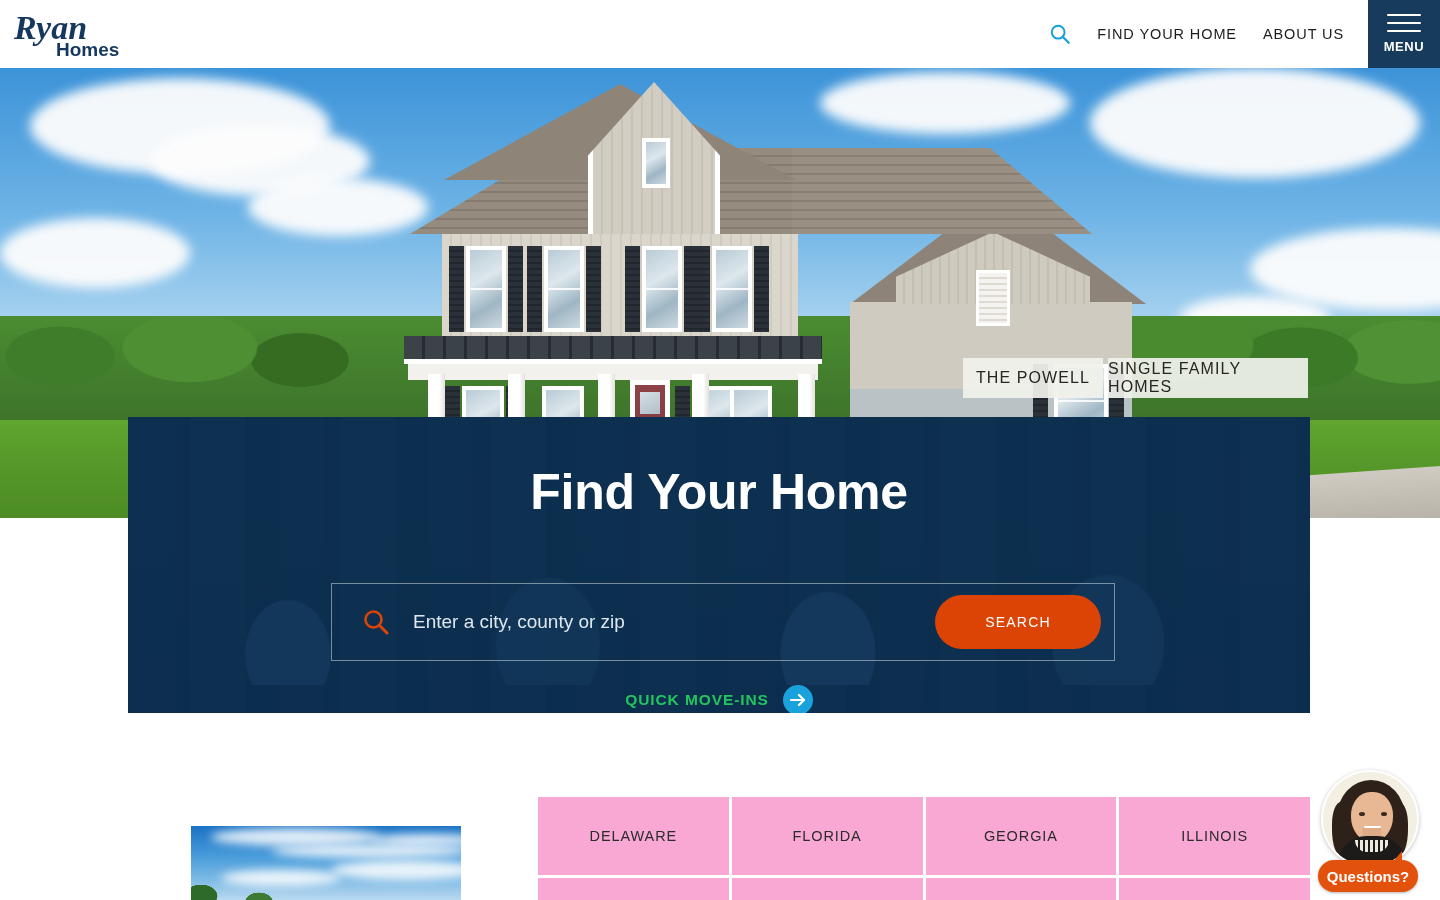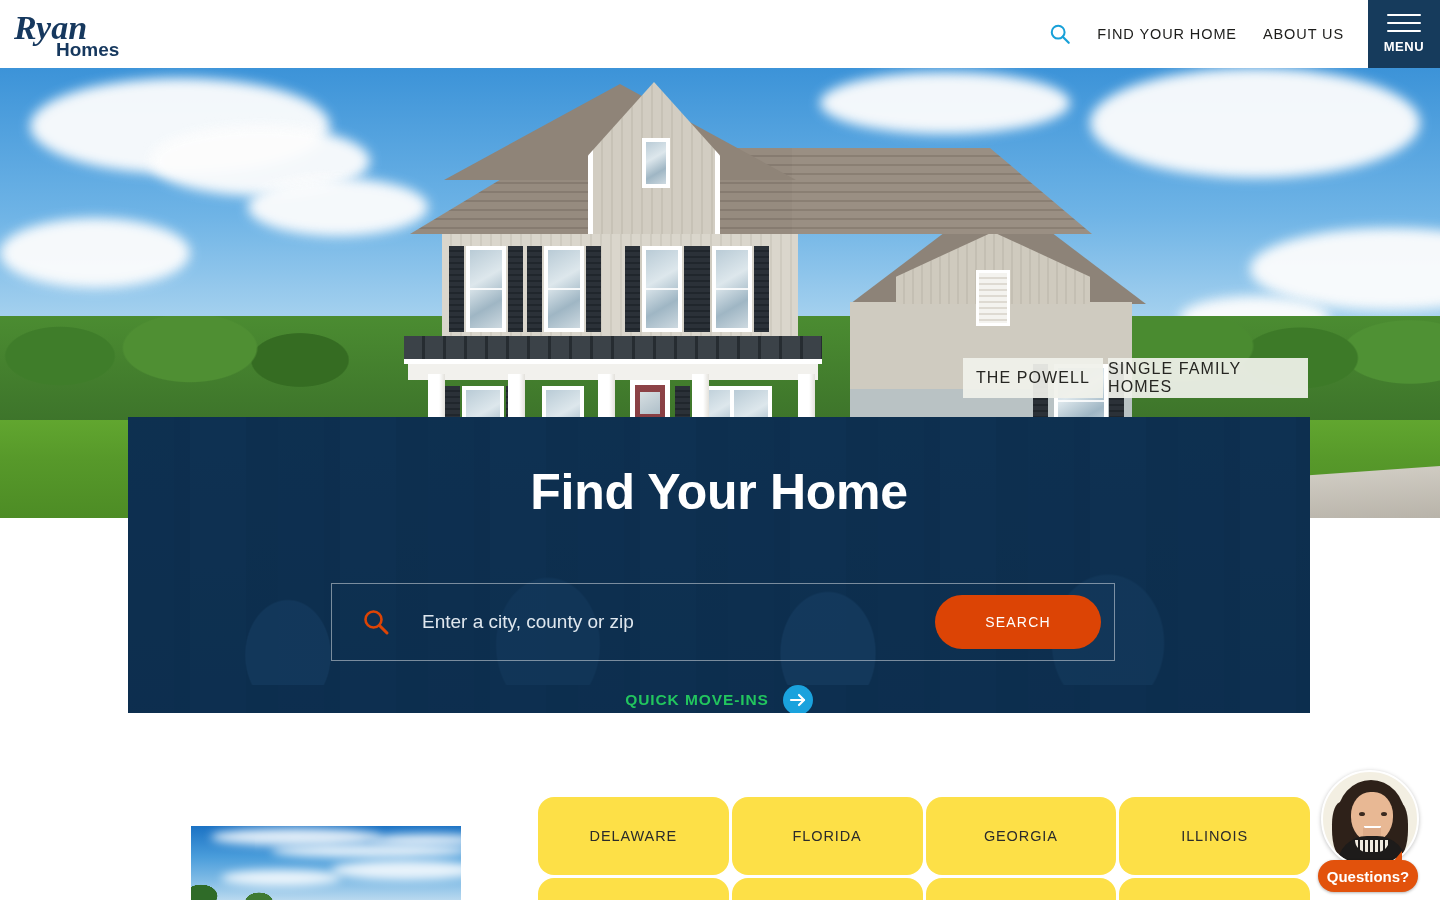--- a/index.html
+++ b/index.html
@@ -261,21 +261,21 @@
     margin-top: 46px;
   }
   .searchbar {
     position: absolute; left: 203px; top: 120px;
     width: 784px; height: 78px;
     border: 1px solid rgba(255,255,255,.45);
     display: flex; align-items: center;
   }
   .sb-icon { margin-left: 30px; width: 28px; height: 28px; flex: none; cursor: pointer; }
   .sb-input {
-    flex: 1; margin-left: 32px; height: 42px;
+    flex: 1; margin-left: 23px; height: 42px;
     background: transparent; border: none; outline: none;
     color: #bef264; font-size: 19px;
     font-family: "Liberation Sans", sans-serif;
   }
   .sb-input::placeholder { color: #dfe7ee; opacity: 1; }
   .sb-btn {
     margin-right: 13px; width: 166px; height: 54px;
     background: #dc4405; border: none; border-radius: 27px;
     color: #fff; font-size: 14px; letter-spacing: 1.2px;
     font-family: "Liberation Sans", sans-serif;
@@ -308,25 +308,24 @@
       radial-gradient(ellipse 22px 15px at 74px 26px, #3f7a33 0 62%, transparent 64%);
   }
 
   .states-grid {
     position: absolute; left: 538px; top: 797px;
     width: 772px;
     display: grid; grid-template-columns: repeat(4, 1fr);
     gap: 3px;
   }
   .state-tile {
-    height: 78px; background: #fde047;
+    height: 78px; background: #f9a8d4;
     display: flex; align-items: center; justify-content: center;
     font-size: 14.5px; letter-spacing: 0.9px; color: #2b2b2b;
     cursor: pointer;
-    border-radius: 16px;
   }
   .state-tile.blank { color: transparent; }
 
   
   .chat {
     position: absolute; right: 18px; bottom: 8px;
     width: 104px; height: 122px; z-index: 60; cursor: pointer;
   }
   .chat-avatar {
     position: absolute; left: 3px; top: 0;

